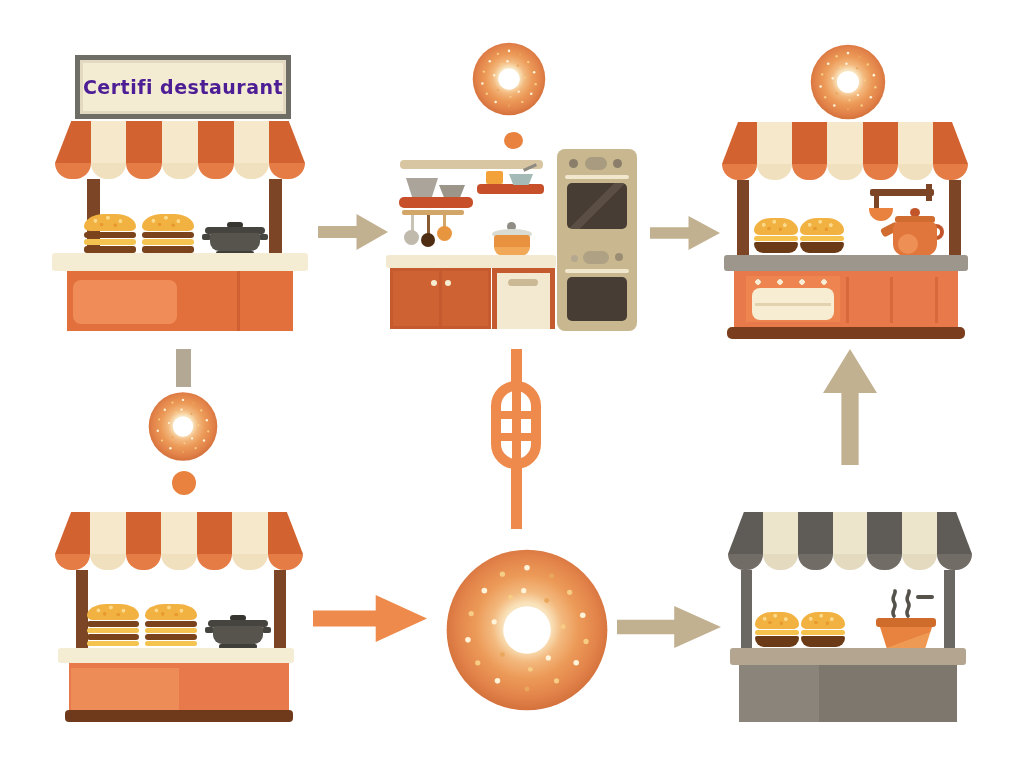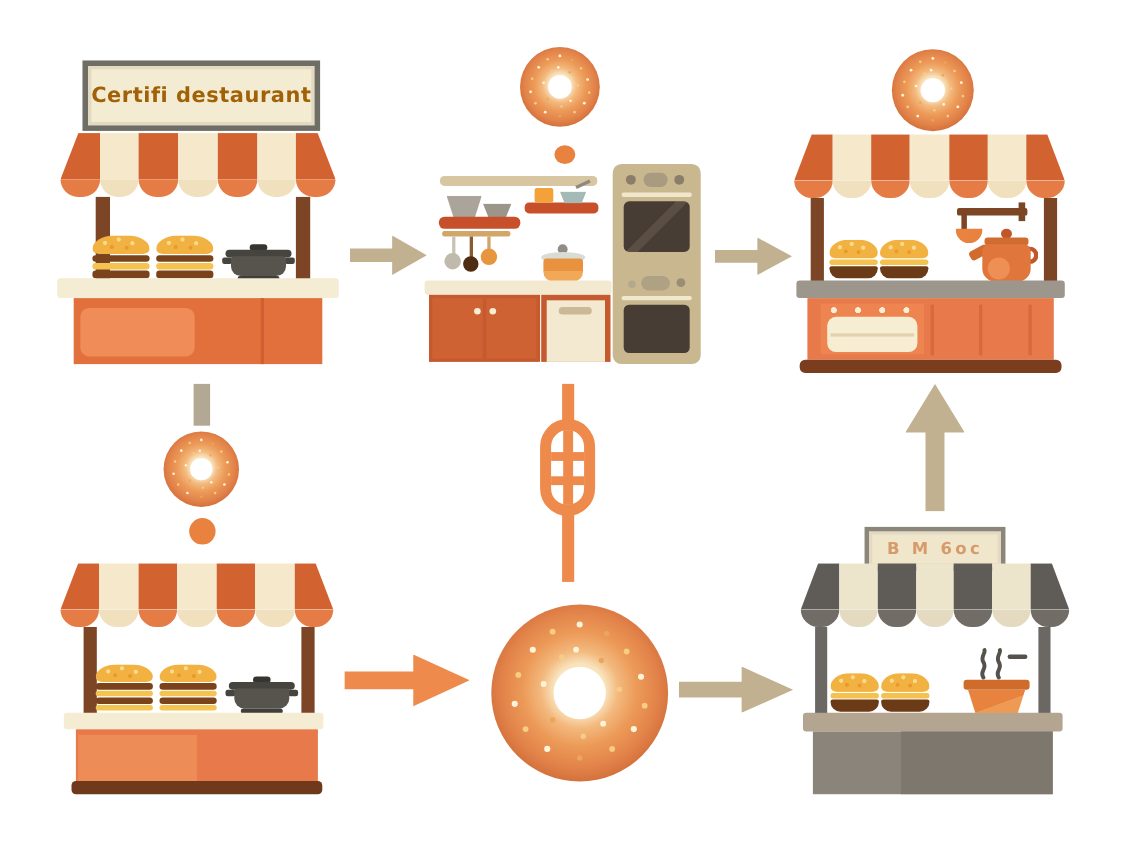--- a/index.html
+++ b/index.html
@@ -1,20 +1,20 @@
 <!DOCTYPE html>
 <html><head>
 <meta charset="utf-8">
 <style>
   html,body{margin:0;padding:0;background:#fff}
   .stage{position:relative;width:1024px;height:768px;background:#FFFFFF;overflow:hidden;font-family:"DejaVu Sans",sans-serif}
   .abs{position:absolute}
   
   .sign{position:absolute;background:#F3EBD2;border:5px solid #6E6E66;box-shadow:inset 0 0 0 3px #E2D9C0;display:flex;align-items:center;justify-content:center;box-sizing:border-box}
-  .sign .txt{font-weight:700;font-size:19px;color:#a16207;letter-spacing:.5px;white-space:nowrap}
+  .sign .txt{font-weight:700;font-size:19px;color:#4c1d95;letter-spacing:.5px;white-space:nowrap}
   .sign.gray{border:4px solid #8A867C;background:#EFE6CC}
   .sign.gray .txt{font-size:15px;color:#D79B6B;letter-spacing:3px}
   
   .awning{position:absolute}
   .awn-top{display:flex;height:42px;clip-path:polygon(6.5% 0,93.5% 0,100% 100%,0 100%)}
   .awn-top i{flex:1}
   .awn-sc{display:flex;height:16px}
   .awn-sc i{flex:1;border-radius:0 0 999px 999px}
   .theme-orange .awn-top i:nth-child(odd){background:#D2622F}
   .theme-orange .awn-top i:nth-child(even){background:#F6E8CB}
@@ -360,23 +360,20 @@
 
   <svg class="bagel" viewBox="0 0 100 100" style="left:442px;top:548px;width:170px;height:164px">
       <use href="#bagelSym"></use>
     </svg>
 
   <div class="arrow-r tan" style="left:617px;top:606px;width:104px;height:42px"></div>
 
   <div class="arrow-up tan" style="left:823px;top:349px;width:54px;height:116px"></div>
 
   <div class="abs" style="left:720px;top:470px;width:260px;height:260px">
-    <div class="sign gray" style="left:66px;top:9px;width:128px;height:40px">
-      <span class="txt">B M 6oc</span>
-    </div>
     <div class="awning theme-gray" style="left:8px;top:42px;width:244px">
       <div class="awn-top">
           <i></i>
           <i></i>
           <i></i>
           <i></i>
           <i></i>
           <i></i>
           <i></i>
         </div>

